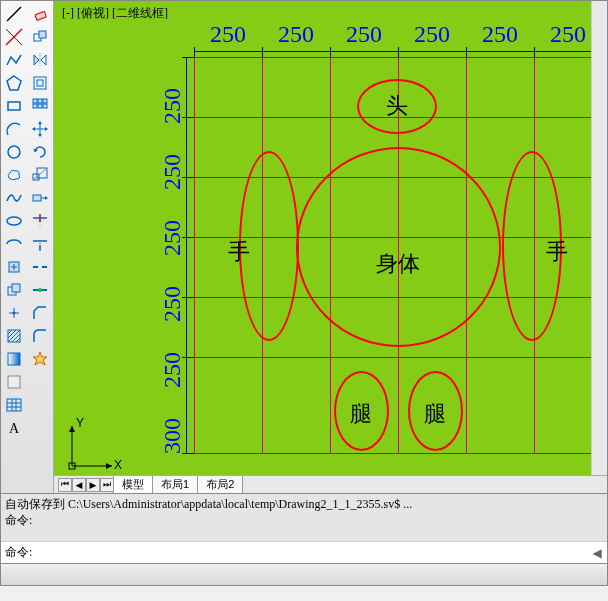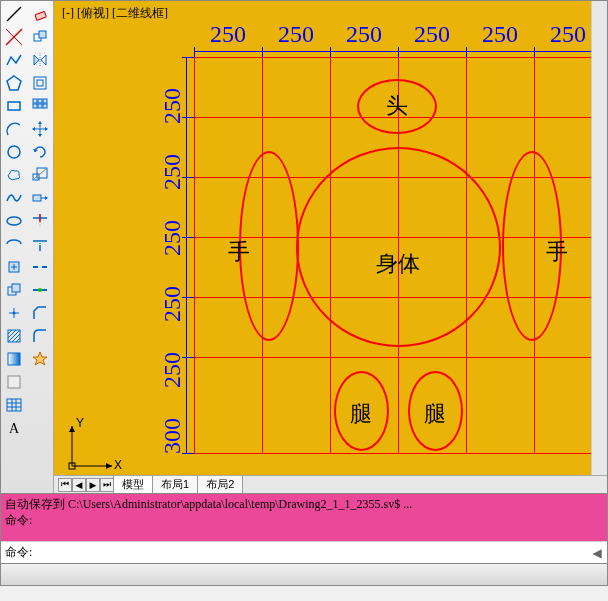--- a/index.html
+++ b/index.html
@@ -2,21 +2,21 @@
 <html><head>
 <meta charset="utf-8">
 <style>
 *{box-sizing:border-box;margin:0;padding:0}
 body{font-family:"Microsoft YaHei",SimSun,sans-serif;font-size:12px;background:#f0f0f0;width:608px;height:601px;overflow:hidden;position:relative}
 .main{display:flex;height:494px;border:1px solid #888;background:#e6e6e6}
 .toolbars{display:flex;background:linear-gradient(#f8f8f8,#e0e0e0);border-right:1px solid #aaa}
 .tb-col{display:flex;flex-direction:column;width:26px;padding:2px 1px;gap:1px}
 .tb-btn{width:24px;height:22px;display:flex;align-items:center;justify-content:center;border:1px solid transparent;cursor:pointer}
 .tb-btn svg{width:18px;height:18px}
-.canvas-area{flex:1;background:#eab308;position:relative;overflow:hidden}
+.canvas-area{flex:1;background:#84cc16;position:relative;overflow:hidden}
 .view-label{position:absolute;top:4px;left:8px;font-size:12px;color:#000;font-family:SimSun}
 .drawing{position:absolute;top:20px;left:60px;width:490px;height:450px}
 .dim-top{position:absolute;top:0;left:80px;display:flex;color:#0000ff;font-size:24px;font-family:"Times New Roman",serif}
 .dim-top span{width:68px;text-align:center}
 .dim-left{position:absolute;top:55px;left:45px;color:#0000ff;font-size:24px;font-family:"Times New Roman",serif;writing-mode:vertical-rl;transform:rotate(180deg);letter-spacing:0}
 .dim-left span{height:60px;display:inline-block;text-align:center}
 .grid{position:absolute;top:36px;left:80px;width:408px;height:396px}
 .grid-line{position:absolute;background:#ff0000}
 .grid-line.v{width:1px;height:100%;top:0}
 .grid-line.h{height:1px;width:100%;left:0}
@@ -25,21 +25,21 @@
 .dim-line.h{height:1px}
 .shape{position:absolute;border:2.5px solid #ff0000;border-radius:50%}
 .lbl{position:absolute;color:#000;font-size:22px;font-family:SimSun}
 .ucs{position:absolute;bottom:16px;left:10px}
 .tabs{position:absolute;bottom:0;left:0;right:0;height:18px;background:#e8e8e8;border-top:1px solid #aaa;display:flex;align-items:center;font-size:11px}
 .tab-nav{display:flex;margin-left:4px}
 .tab-nav-btn{width:14px;height:14px;border:1px solid #999;background:#f0f0f0;display:flex;align-items:center;justify-content:center;font-size:9px;cursor:pointer}
 .tab{padding:1px 8px;border:1px solid #999;background:#f8f8f8;margin-left:-1px;cursor:pointer;border-top:none}
 .tab.active{background:#fff;font-weight:normal}
 .cmd-area{background:#fff;border:1px solid #888;border-top:none;height:70px;display:flex;flex-direction:column}
-.cmd-hist{flex:1;padding:2px 4px;background:#ec4899;font-family:SimSun;font-size:12px;overflow:hidden}
+.cmd-hist{flex:1;padding:2px 4px;background:#e5e5e5;font-family:SimSun;font-size:12px;overflow:hidden}
 .cmd-hist div{line-height:16px;white-space:nowrap}
 .cmd-input-row{display:flex;border-top:1px solid #ccc;background:#fff;height:22px;align-items:center}
 .cmd-input-row input{flex:1;border:none;outline:none;font-family:SimSun;font-size:12px;padding:2px 4px;background:#fff}
 .cmd-arrow{width:20px;text-align:center;color:#666;cursor:pointer}
 .status{height:22px;background:linear-gradient(#f0f0f0,#d8d8d8);border:1px solid #888;border-top:none;display:flex;align-items:center;padding:0 4px;gap:2px}
 .scroll-v{position:absolute;right:0;top:0;bottom:18px;width:16px;background:#e8e8e8;border-left:1px solid #ccc}
 </style>
 </head>
 <body>
 

